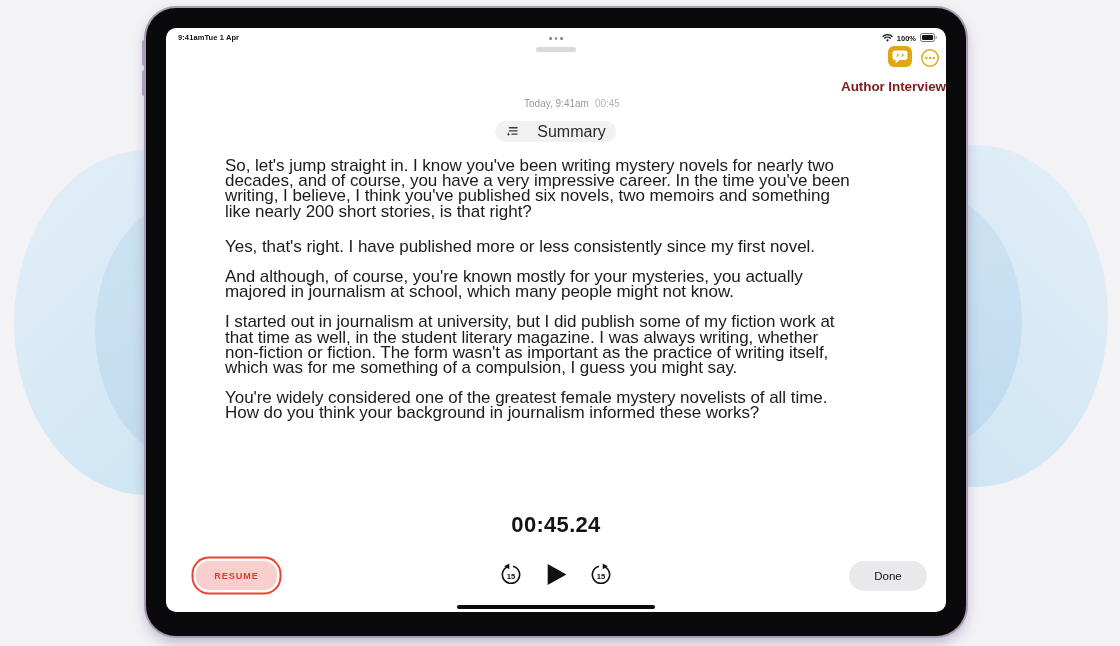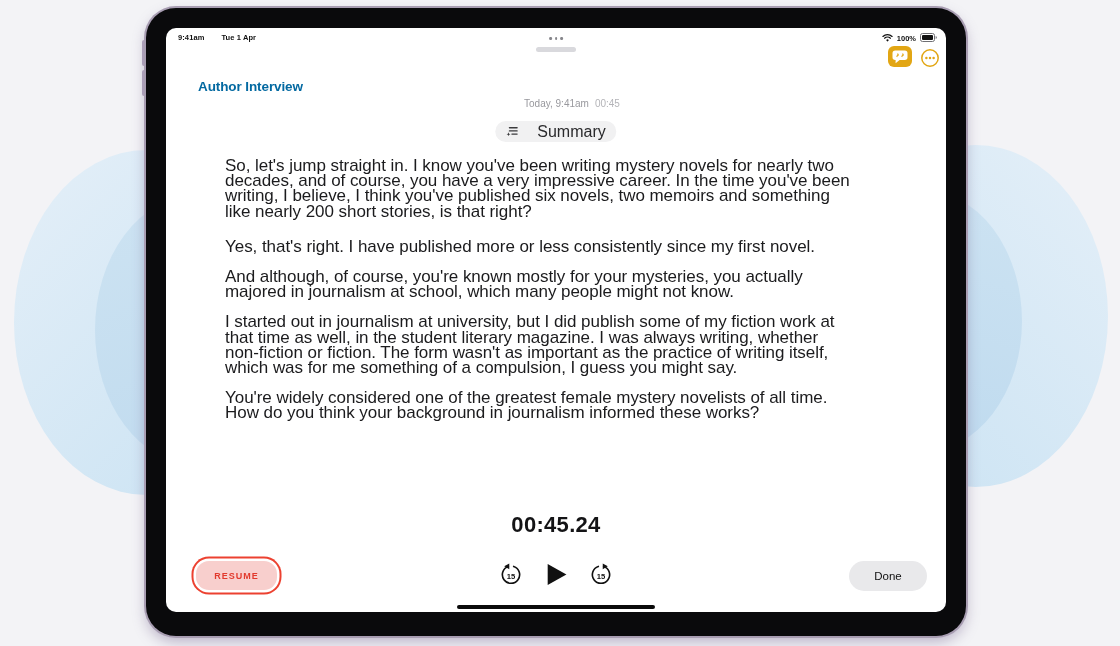--- a/index.html
+++ b/index.html
@@ -25,38 +25,38 @@
   .side-button { position:absolute; width:4px; border-radius:2px; background:#b6aac0; z-index:1; }
   .vol-1 { left:142px; top:40px;  height:26px; }
   .vol-2 { left:142px; top:70px;  height:26px; }
 
   .screen {
     position:absolute; left:20px; top:20px; width:780px; height:584px;
     background:#ffffff; border-radius:10px; overflow:hidden;
   }
 
   
-  .status-left { position:absolute; left:12px; top:5px; display:flex; gap:17px;
+  .status-left { position:absolute; left:12px; top:5px; display:flex; gap:0;
     font-size:7.5px; font-weight:700; color:#111; letter-spacing:.1px; }
   .status-right { position:absolute; right:9px; top:5px; display:flex; align-items:center; gap:4px;
     font-size:7.5px; font-weight:700; color:#111; }
 
   
   .dots { position:absolute; top:9px; left:50%; transform:translateX(-50%); display:flex; gap:3px; }
   .dots i { width:2.6px; height:2.6px; border-radius:50%; background:#86868b; }
   .grabber { position:absolute; top:19px; left:50%; transform:translateX(-50%);
     width:40px; height:5px; border-radius:2.5px; background:#d9d9dd; }
 
   
   .transcript-btn { position:absolute; top:18px; right:34px; width:24px; height:22px; cursor:pointer; }
   .more-btn { position:absolute; top:20px; right:6px; width:20px; height:20px; cursor:pointer; }
 
   
-  .title { position:absolute; top:51px; width:100%; text-align:left;
-    font-size:13.5px; font-weight:700; color:#0369a1; letter-spacing:-.1px;padding-left:32px; }
+  .title { position:absolute; top:51px; width:100%; text-align:right;
+    font-size:13.5px; font-weight:700; color:#7f1d1d; letter-spacing:-.1px;padding-left:32px; }
   .subtitle { position:absolute; top:70px; width:100%; text-align:center;
     font-size:10px; color:#98989d;padding-left:32px; }
   .subtitle .dur { color:#b4b4b8; margin-left:6px; }
   .summary-btn { position:absolute; top:93px; left:50%; transform:translateX(-50%);
     display:flex; align-items:center; gap:19px; height:21px; padding:0 11px;
     background:#f1f1f2; border-radius:11px; font-size:16px; color:#2a2a2c; cursor:pointer; }
 
   
   .transcript { position:absolute; left:59px; top:130px; width:630px;
     font-size:17px; line-height:15.2px; color:#1b1b1d; letter-spacing:-.05px; }

